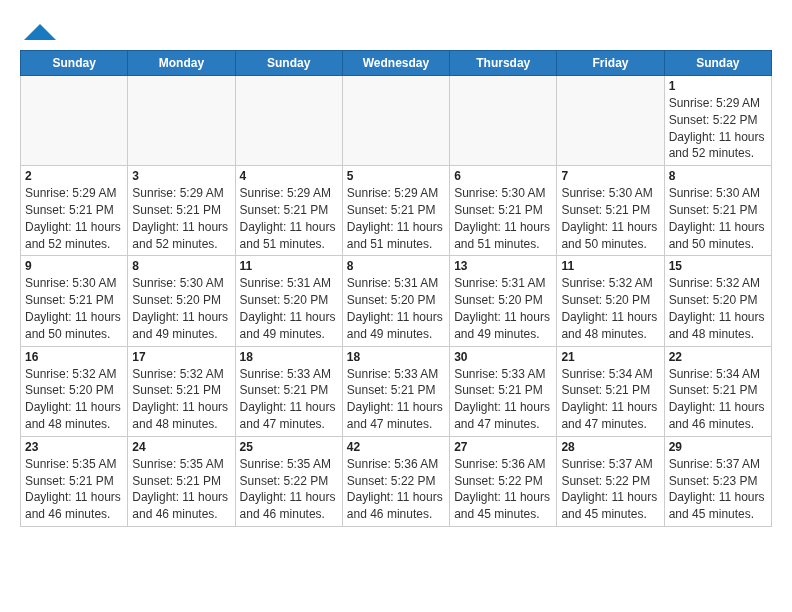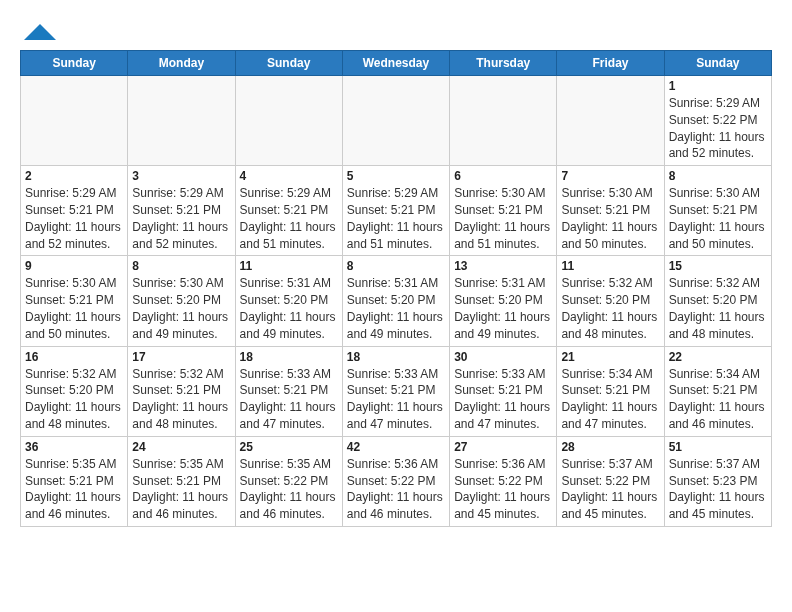--- a/index.html
+++ b/index.html
@@ -218,21 +218,21 @@
           <div class="day-num">21</div>
           <div class="day-info">Sunrise: 5:34 AM<br>Sunset: 5:21 PM<br>Daylight: 11 hours and 47 minutes.</div>
         </td>
         <td>
           <div class="day-num">22</div>
           <div class="day-info">Sunrise: 5:34 AM<br>Sunset: 5:21 PM<br>Daylight: 11 hours and 46 minutes.</div>
         </td>
       </tr>
       <tr>
         <td>
-          <div class="day-num">36</div>
+          <div class="day-num">23</div>
           <div class="day-info">Sunrise: 5:35 AM<br>Sunset: 5:21 PM<br>Daylight: 11 hours and 46 minutes.</div>
         </td>
         <td>
           <div class="day-num">24</div>
           <div class="day-info">Sunrise: 5:35 AM<br>Sunset: 5:21 PM<br>Daylight: 11 hours and 46 minutes.</div>
         </td>
         <td>
           <div class="day-num">25</div>
           <div class="day-info">Sunrise: 5:35 AM<br>Sunset: 5:22 PM<br>Daylight: 11 hours and 46 minutes.</div>
         </td>
@@ -242,18 +242,18 @@
         </td>
         <td>
           <div class="day-num">27</div>
           <div class="day-info">Sunrise: 5:36 AM<br>Sunset: 5:22 PM<br>Daylight: 11 hours and 45 minutes.</div>
         </td>
         <td>
           <div class="day-num">28</div>
           <div class="day-info">Sunrise: 5:37 AM<br>Sunset: 5:22 PM<br>Daylight: 11 hours and 45 minutes.</div>
         </td>
         <td>
-          <div class="day-num">51</div>
+          <div class="day-num">29</div>
           <div class="day-info">Sunrise: 5:37 AM<br>Sunset: 5:23 PM<br>Daylight: 11 hours and 45 minutes.</div>
         </td>
       </tr>
     </tbody>
 </table>
 
 </body></html>

